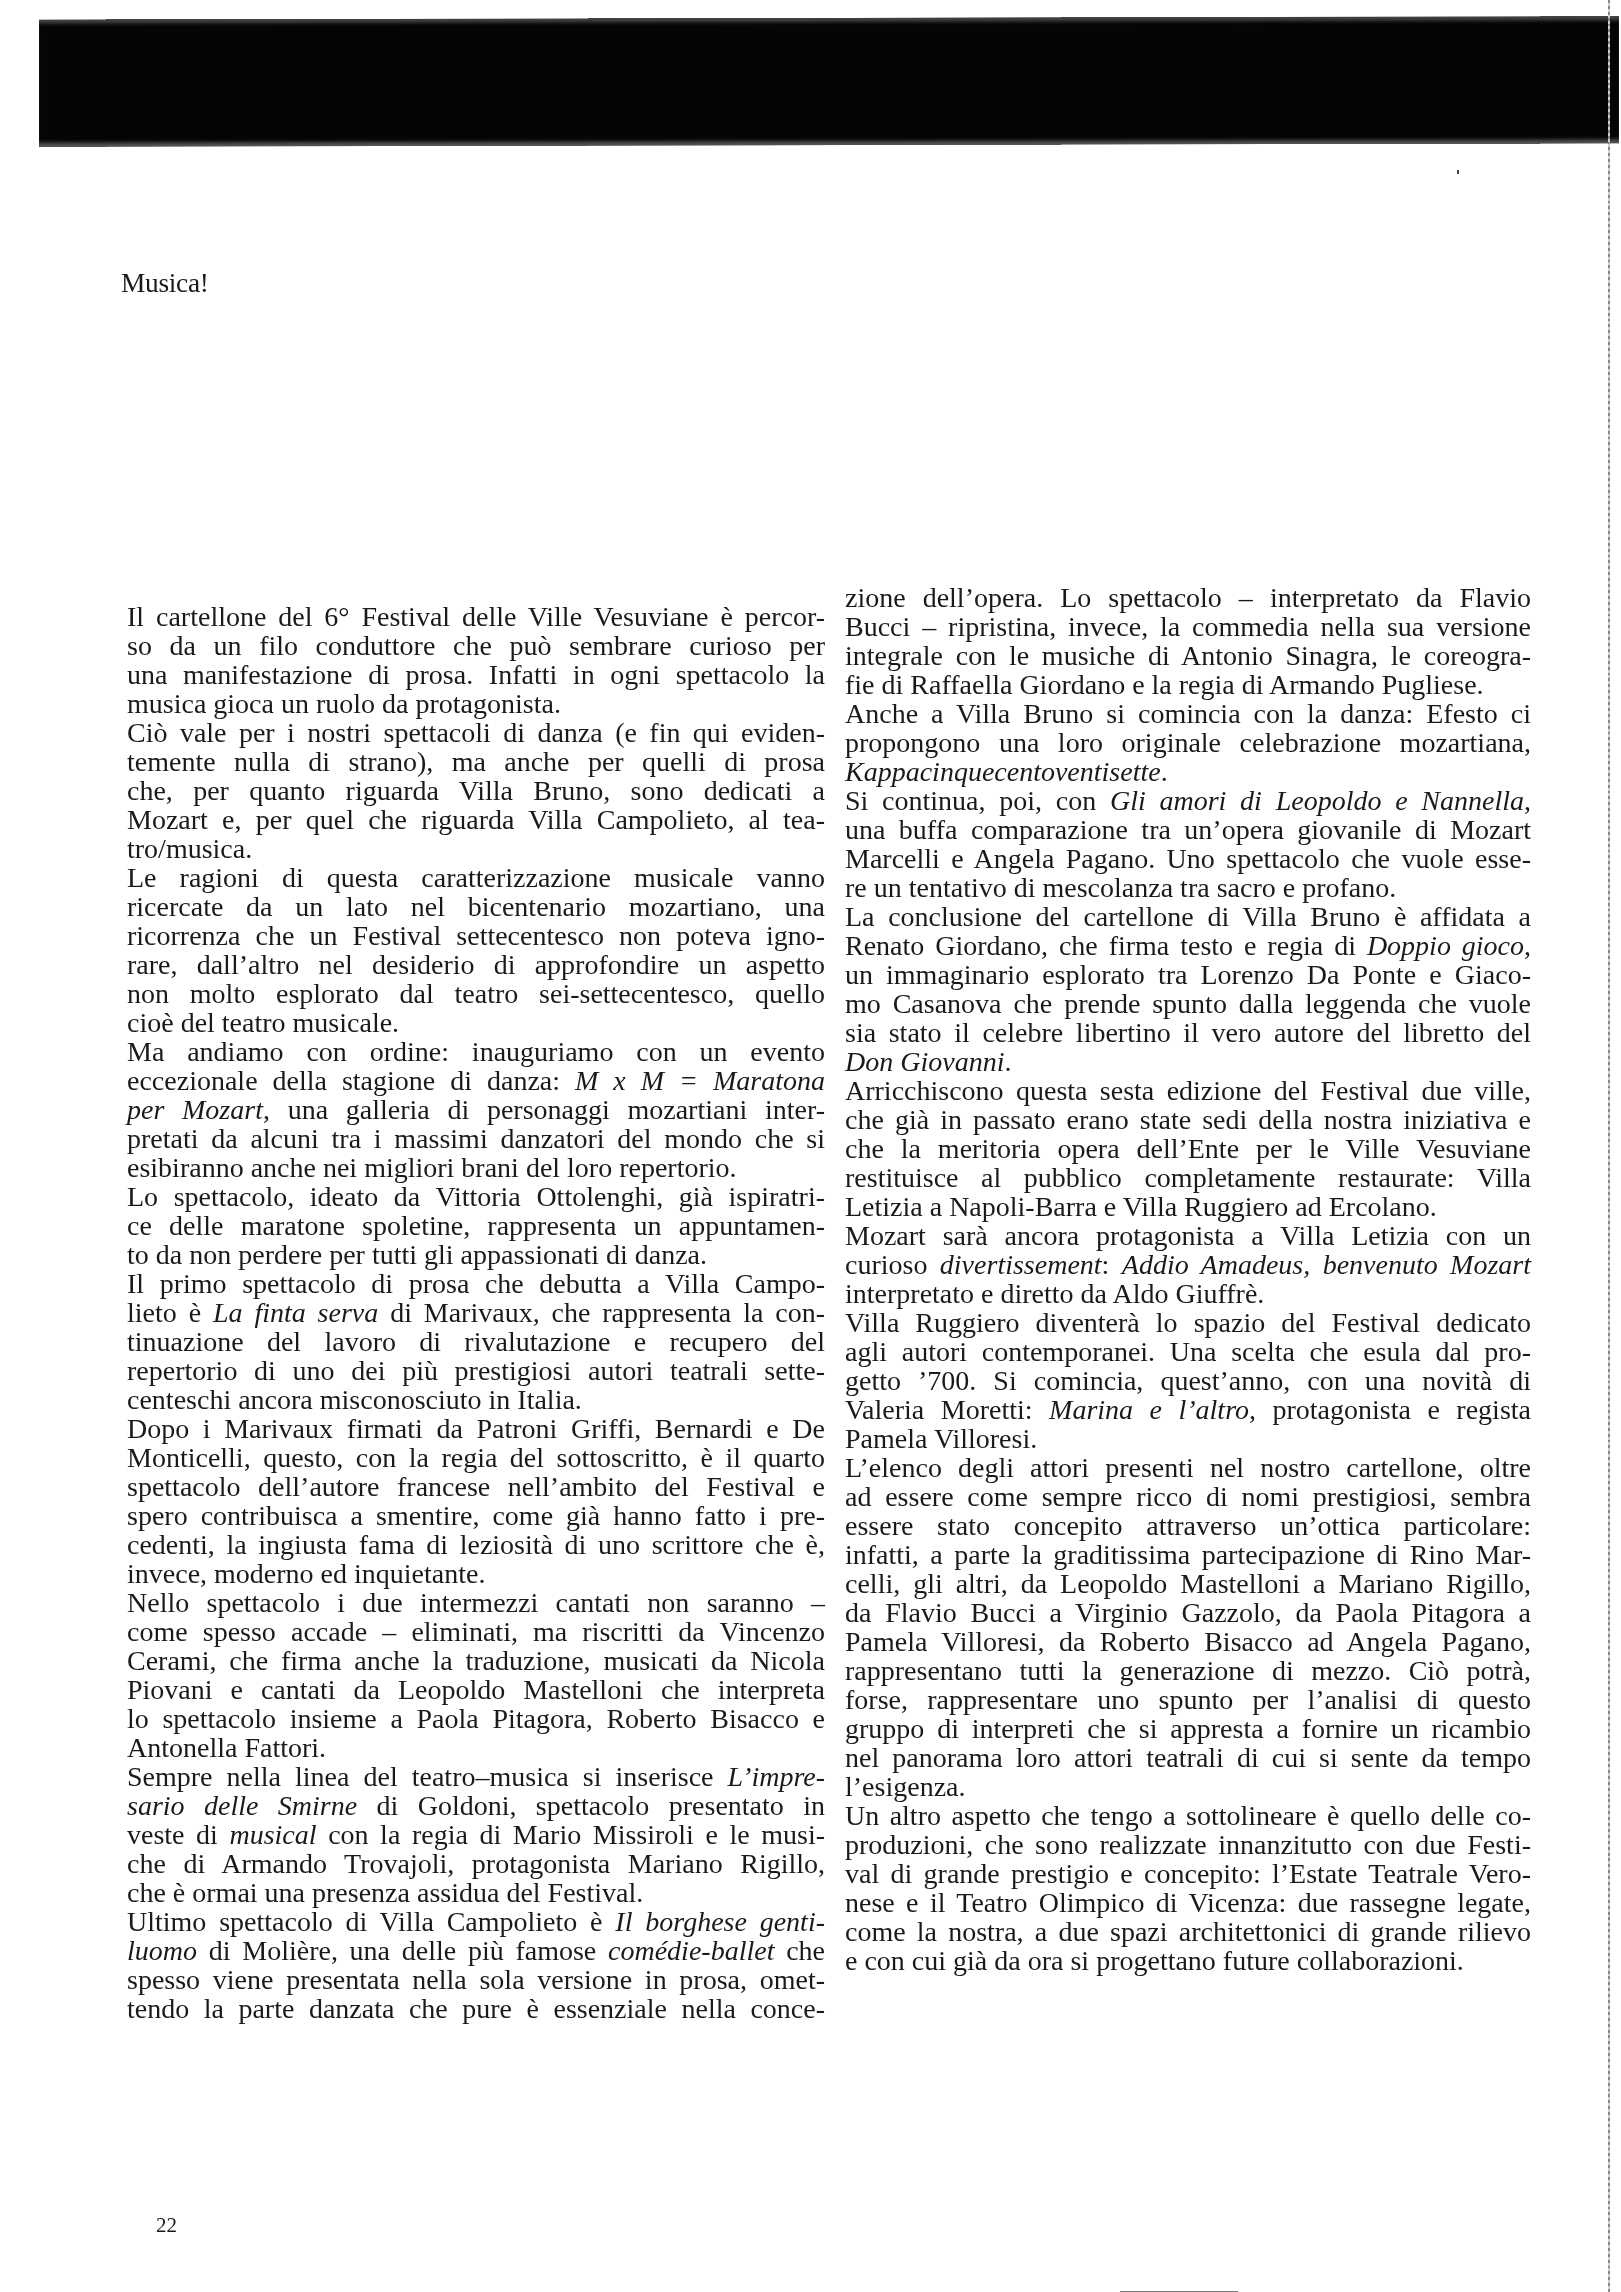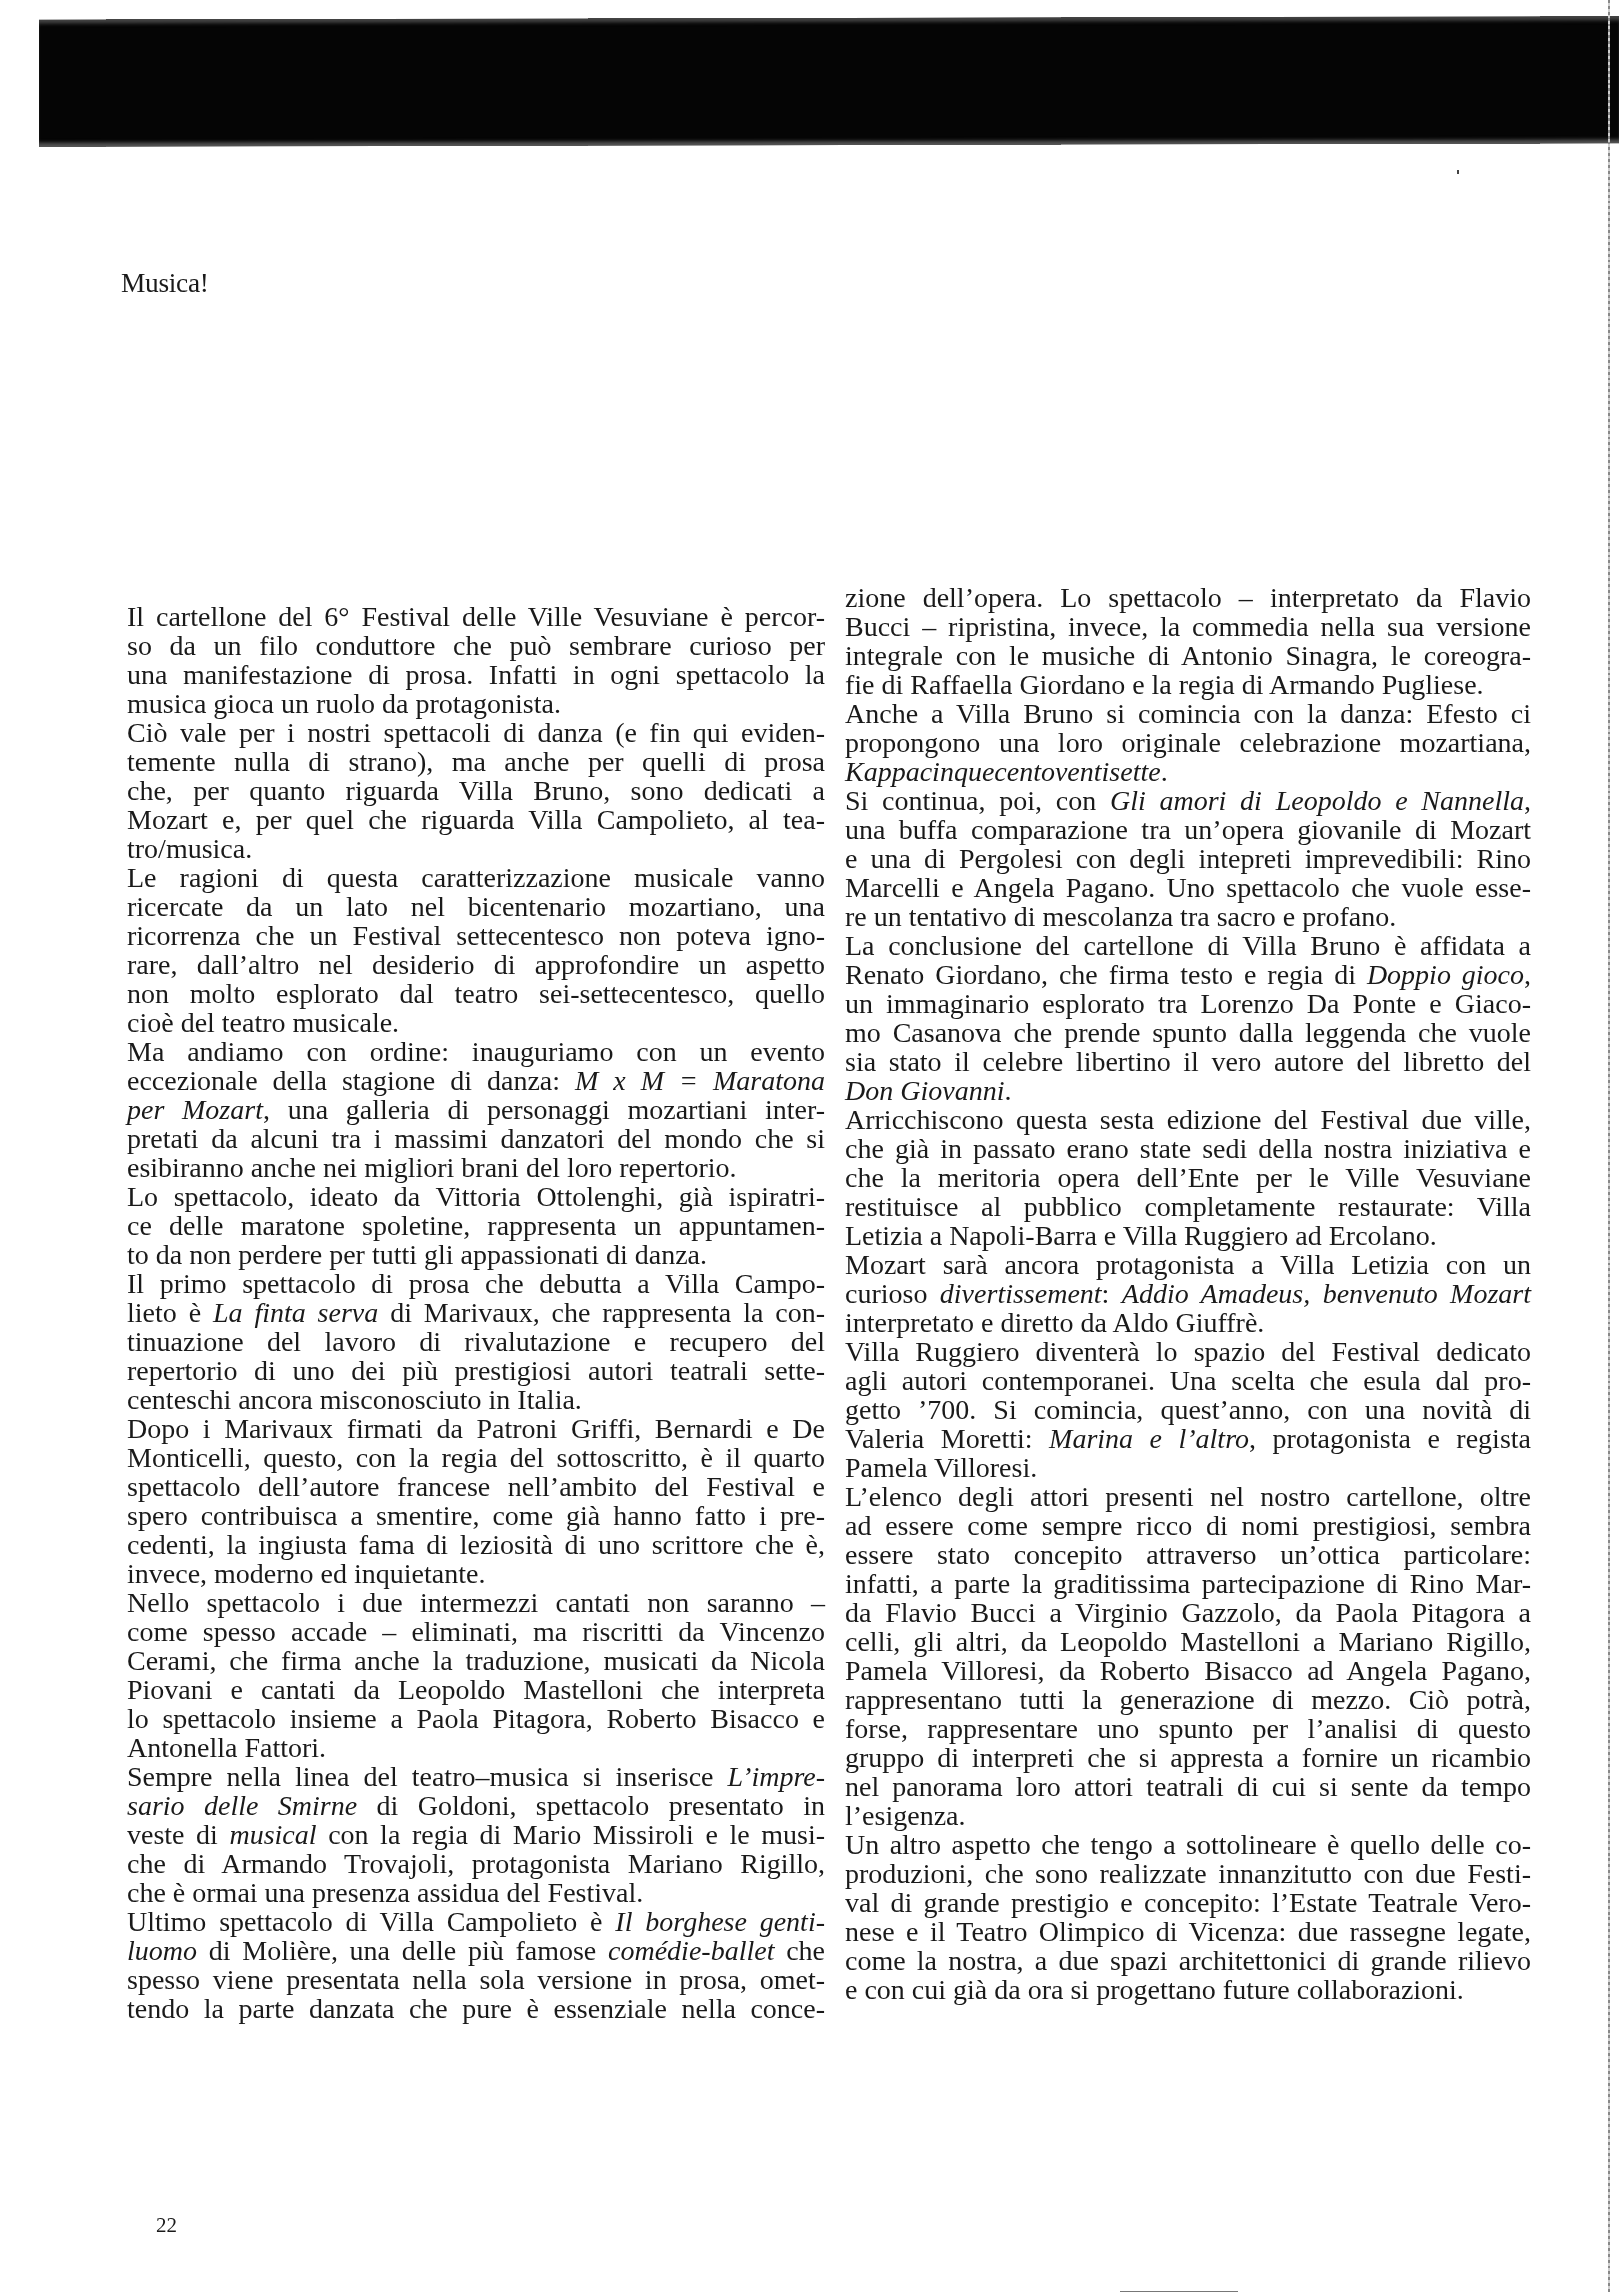--- a/index.html
+++ b/index.html
@@ -104,21 +104,20 @@
 <div class="column col-right" id="col-right">
     <span class="line"><span>zione dell’opera. Lo spettacolo – interpretato da Flavio</span></span>
     <span class="line"><span>Bucci – ripristina, invece, la commedia nella sua versione</span></span>
     <span class="line"><span>integrale con le musiche di Antonio Sinagra, le coreogra-</span></span>
     <span class="line last"><span>fie di Raffaella Giordano e la regia di Armando Pugliese.</span></span>
     <span class="line"><span>Anche a Villa Bruno si comincia con la danza: Efesto ci</span></span>
     <span class="line"><span>propongono una loro originale celebrazione mozartiana,</span></span>
     <span class="line last"><i>Kappacinquecentoventisette</i><span>.</span></span>
     <span class="line"><span>Si continua, poi, con </span><i>Gli amori di Leopoldo e Nannella</i><span>,</span></span>
     <span class="line"><span>una buffa comparazione tra un’opera giovanile di Mozart</span></span>
-    <span class="line"><span>e una di Pergolesi con degli intepreti imprevedibili: Rino</span></span>
     <span class="line"><span>Marcelli e Angela Pagano. Uno spettacolo che vuole esse-</span></span>
     <span class="line last"><span>re un tentativo di mescolanza tra sacro e profano.</span></span>
     <span class="line"><span>La conclusione del cartellone di Villa Bruno è affidata a</span></span>
     <span class="line"><span>Renato Giordano, che firma testo e regia di </span><i>Doppio gioco</i><span>,</span></span>
     <span class="line"><span>un immaginario esplorato tra Lorenzo Da Ponte e Giaco-</span></span>
     <span class="line"><span>mo Casanova che prende spunto dalla leggenda che vuole</span></span>
     <span class="line"><span>sia stato il celebre libertino il vero autore del libretto del</span></span>
     <span class="line last"><i>Don Giovanni</i><span>.</span></span>
     <span class="line"><span>Arricchiscono questa sesta edizione del Festival due ville,</span></span>
     <span class="line"><span>che già in passato erano state sedi della nostra iniziativa e</span></span>
@@ -130,22 +129,22 @@
     <span class="line last"><span>interpretato e diretto da Aldo Giuffrè.</span></span>
     <span class="line"><span>Villa Ruggiero diventerà lo spazio del Festival dedicato</span></span>
     <span class="line"><span>agli autori contemporanei. Una scelta che esula dal pro-</span></span>
     <span class="line"><span>getto ’700. Si comincia, quest’anno, con una novità di</span></span>
     <span class="line"><span>Valeria Moretti: </span><i>Marina e l’altro</i><span>, protagonista e regista</span></span>
     <span class="line last"><span>Pamela Villoresi.</span></span>
     <span class="line"><span>L’elenco degli attori presenti nel nostro cartellone, oltre</span></span>
     <span class="line"><span>ad essere come sempre ricco di nomi prestigiosi, sembra</span></span>
     <span class="line"><span>essere stato concepito attraverso un’ottica particolare:</span></span>
     <span class="line"><span>infatti, a parte la graditissima partecipazione di Rino Mar-</span></span>
+    <span class="line"><span>celli, gli altri, da Leopoldo Mastelloni a Mariano Rigillo,</span></span>
     <span class="line"><span>da Flavio Bucci a Virginio Gazzolo, da Paola Pitagora a</span></span>
-    <span class="line"><span>celli, gli altri, da Leopoldo Mastelloni a Mariano Rigillo,</span></span>
     <span class="line"><span>Pamela Villoresi, da Roberto Bisacco ad Angela Pagano,</span></span>
     <span class="line"><span>rappresentano tutti la generazione di mezzo. Ciò potrà,</span></span>
     <span class="line"><span>forse, rappresentare uno spunto per l’analisi di questo</span></span>
     <span class="line"><span>gruppo di interpreti che si appresta a fornire un ricambio</span></span>
     <span class="line"><span>nel panorama loro attori teatrali di cui si sente da tempo</span></span>
     <span class="line last"><span>l’esigenza.</span></span>
     <span class="line"><span>Un altro aspetto che tengo a sottolineare è quello delle co-</span></span>
     <span class="line"><span>produzioni, che sono realizzate innanzitutto con due Festi-</span></span>
     <span class="line"><span>val di grande prestigio e concepito: l’Estate Teatrale Vero-</span></span>
     <span class="line"><span>nese e il Teatro Olimpico di Vicenza: due rassegne legate,</span></span>

